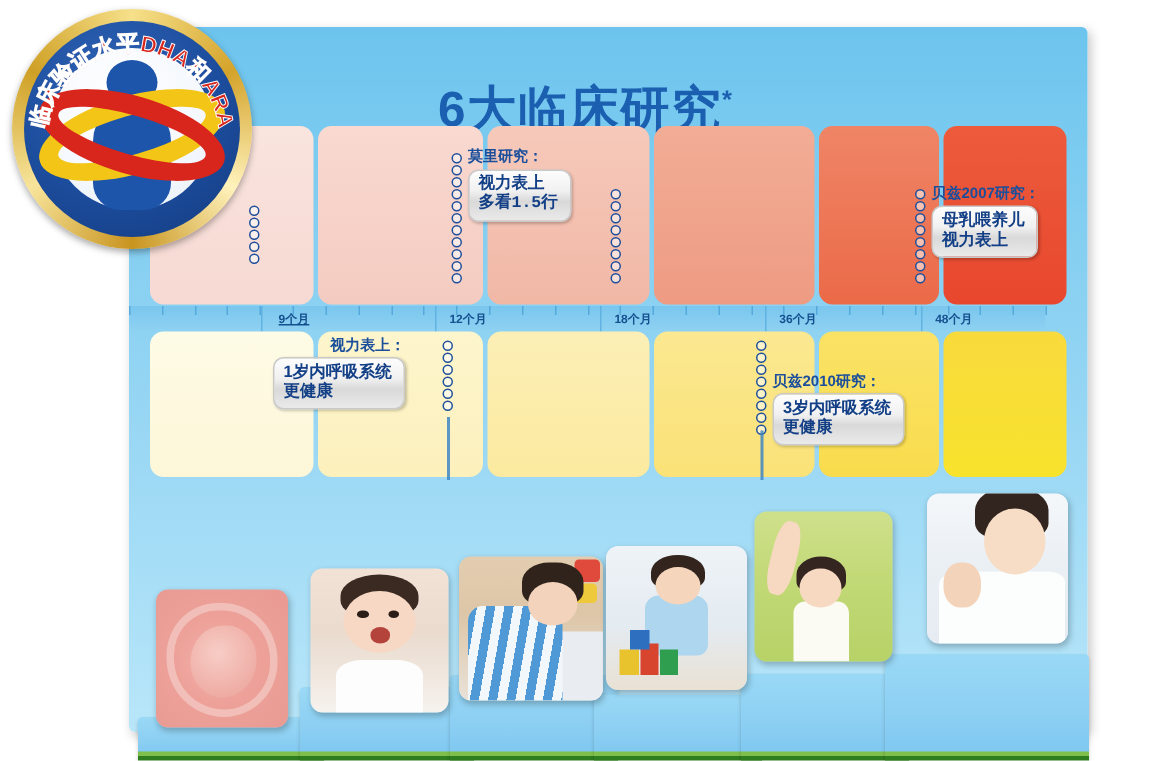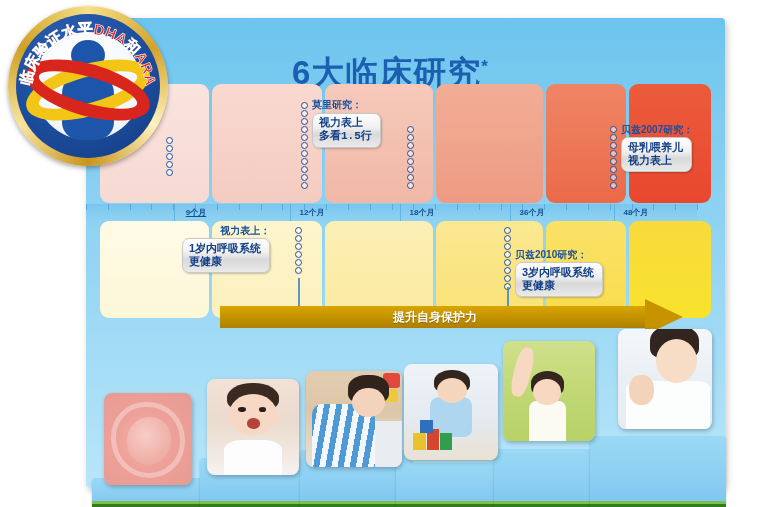--- a/index.html
+++ b/index.html
@@ -312,25 +312,20 @@
     </div>
     <div class="beadline" style="left:421px;top:269px;height:33px;"></div>
     <div class="callout" style="left:429px;top:230px;">
       <div class="head">贝兹2010研究：</div>
       <div class="bubble">
         <div>3岁内呼吸系统</div>
         <div>更健康</div>
       </div>
     </div>
 
-    <div class="goldarrow">
-      <div class="body"></div>
-      <div class="head"></div>
-      <div class="txt">提升自身保护力</div>
-    </div>
 
   </div>
 
   <div class="stairs">
     <div class="step" style="left:92px;top:478px;width:124px;height:26px;">
       <div class="inner"></div>
       </div>
     <div class="step" style="left:200px;top:458px;width:116px;height:46px;">
       <div class="inner"></div>
       </div>

